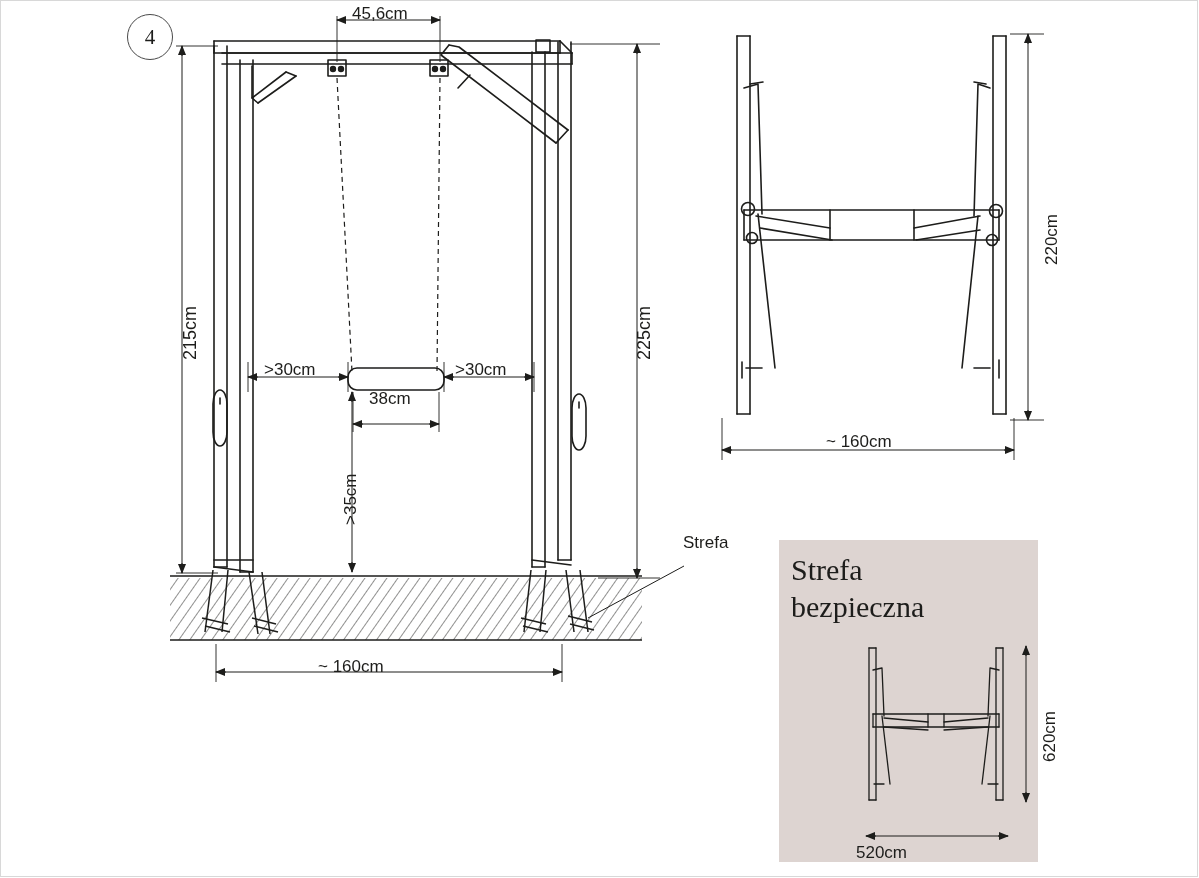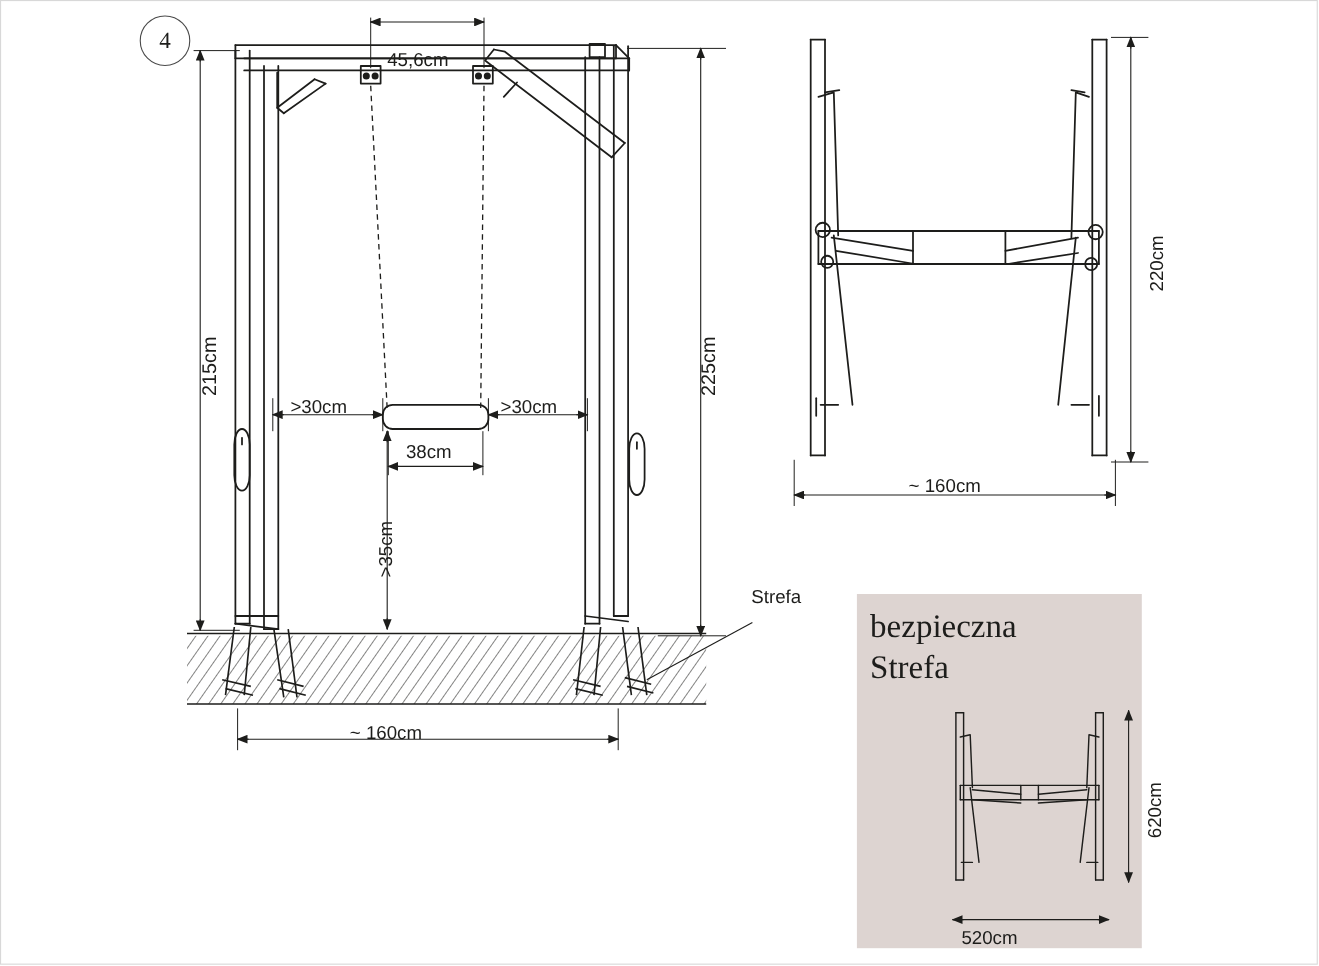--- a/index.html
+++ b/index.html
@@ -83,22 +83,22 @@
 <body>
 
 <div id="page">
 
   <div class="frame-border"></div>
 
   <div class="step-num">4</div>
 
   <div class="safe-box"></div>
   <div class="safe-title">
+    <div>Strefa</div>
     <div>bezpieczna</div>
-    <div>Strefa</div>
   </div>
 
   <svg class="layer" viewBox="0 0 1199 878">
     <defs>
       <marker id="arrH" markerWidth="10" markerHeight="8" refX="9" refY="4" orient="auto">
         <path d="M0,0 L10,4 L0,8 z" fill="#1d1d1b"></path>
       </marker>
       <marker id="arrHs" markerWidth="10" markerHeight="8" refX="1" refY="4" orient="auto">
         <path d="M10,0 L0,4 L10,8 z" fill="#1d1d1b"></path>
       </marker>
@@ -337,33 +337,33 @@
     <g stroke="#1d1d1b" stroke-width="1" fill="none">
       <line x1="1026" y1="646" x2="1026" y2="802"></line>
       <line x1="1026" y1="646" x2="1026" y2="656" marker-start="url(#arrHs)"></line>
       <line x1="1026" y1="792" x2="1026" y2="802" marker-end="url(#arrH)"></line>
       <line x1="866" y1="836" x2="1008" y2="836"></line>
       <line x1="866" y1="836" x2="876" y2="836" marker-start="url(#arrHs)"></line>
       <line x1="998" y1="836" x2="1008" y2="836" marker-end="url(#arrH)"></line>
     </g>
   </svg>
 
-  <div class="lbl" style="left:352px; top:4px;margin-top:41px;">45,6cm</div>
+  <div class="lbl" style="left:352px; top:4px;">45,6cm</div>
 
   <div class="lbl vert" style="left:180px; top:360px; font-size:18px;">215cm</div>
   <div class="lbl vert" style="left:634px; top:360px; font-size:18px;">225cm</div>
 
   <div class="lbl" style="left:264px; top:360px;">&gt;30cm</div>
   <div class="lbl" style="left:455px; top:360px;">&gt;30cm</div>
 
-  <div class="lbl" style="left:369px; top:401px;">38cm</div>
+  <div class="lbl" style="left:369px; top:389px;">38cm</div>
   <div class="lbl vert" style="left:341px; top:525px;">&gt;35cm</div>
 
   <div class="lbl" style="left:318px; top:657px;">~ 160cm</div>
   <div class="lbl" style="left:683px; top:533px;">Strefa</div>
 
   <div class="lbl vert" style="left:1042px; top:265px;">220cm</div>
   <div class="lbl" style="left:826px; top:432px;">~ 160cm</div>
 
   <div class="lbl vert" style="left:1040px; top:762px;">620cm</div>
-  <div class="lbl" style="left:874px; top:843px;">520cm</div>
+  <div class="lbl" style="left:856px; top:843px;">520cm</div>
 
 </div>
 
 </body></html>

